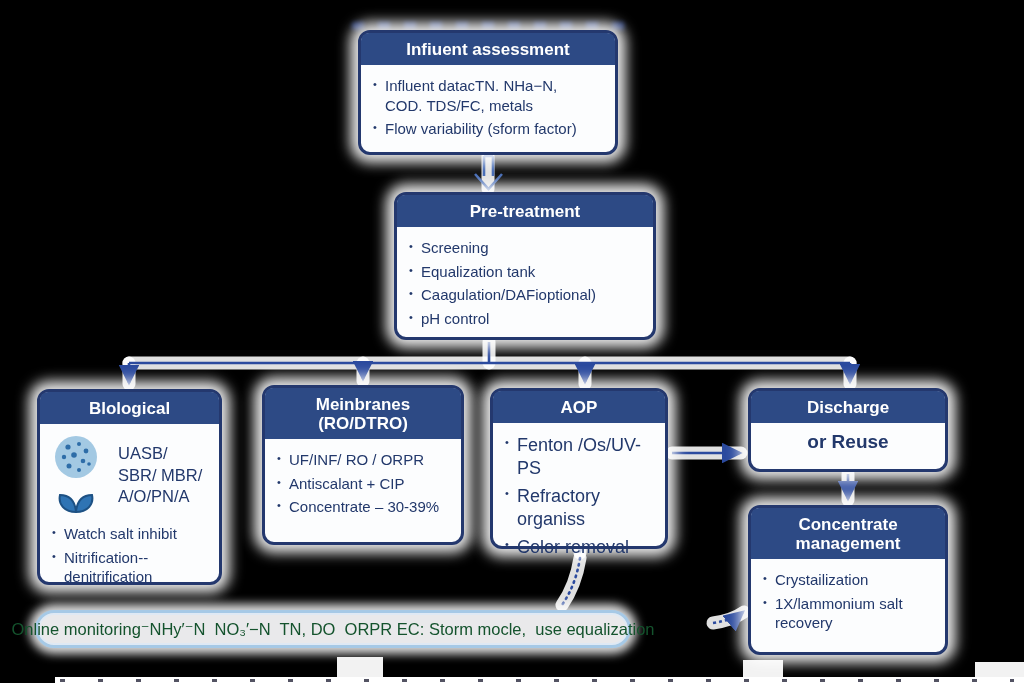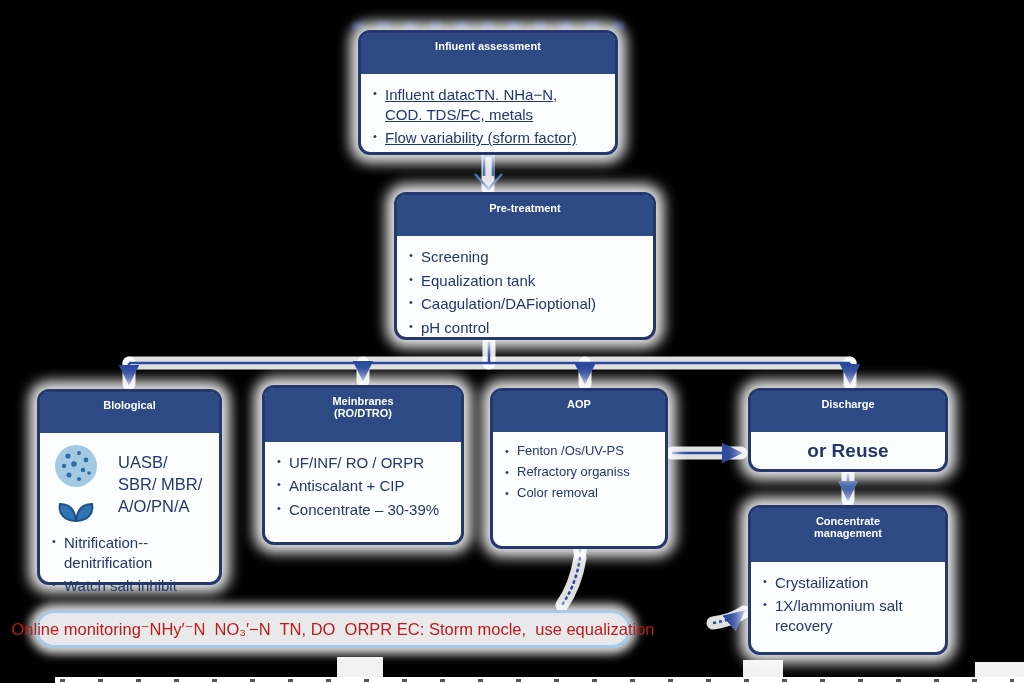--- a/index.html
+++ b/index.html
@@ -13,50 +13,50 @@
   .wire-dot{stroke:#2b4a9e;stroke-width:2.6;fill:none;stroke-dasharray:1.5 4.5;stroke-linecap:round;}
   .wire-dash{stroke:#2b4a9e;stroke-width:2.6;fill:none;stroke-dasharray:3 3;}
   .bigarrow{stroke:#3a62b0;stroke-width:2.6;fill:none;}
 
   .node{
     position:absolute;box-sizing:border-box;background:#fcfdfe;
     border:3px solid #24386e;border-radius:12px;color:#22386b;
     box-shadow:0 0 13px 8px rgba(255,255,255,.9);
   }
   .node-head{
-    background:#2d4a85;color:#ffffff;font-weight:bold;font-size:11px;
-    text-align:center;padding:7px 4px 22px;border-radius:8px 8px 0 0;line-height:1.12;
+    background:#2d4a85;color:#ffffff;font-weight:bold;font-size:17px;
+    text-align:center;padding:7px 4px 6px;border-radius:8px 8px 0 0;line-height:1.12;
   }
   .head-line{display:block;}
   .node-body{padding:7px 10px 6px;font-size:15px;line-height:1.3;}
   ul.bullets{list-style:none;margin:0;padding:0;}
   ul.bullets li{position:relative;padding-left:14px;margin:4px 0;}
   ul.bullets li::before{content:"•";position:absolute;left:2px;top:1px;font-size:11px;color:#22386b;}
 
   .influent{left:358px;top:30px;width:260px;height:125px;}
-  .influent li span{display:inline-block;max-width:198px;text-decoration:underline;}
+  .influent li span{display:inline-block;max-width:198px;}
   .pretreatment{left:358px;top:192px;width:262px;height:148px;margin-left:36px;}
   .biological{left:37px;top:389px;width:185px;height:196px;}
   .membranes{left:262px;top:385px;width:202px;height:160px;}
   .aop{left:490px;top:388px;width:178px;height:161px;}
-  .aop .node-body{font-size:13px;}
+  .aop .node-body{font-size:18px;}
   .discharge{left:748px;top:388px;width:200px;height:84px;}
   .discharge .node-body{display:flex;align-items:center;justify-content:center;height:39px;
     font-size:19px;font-weight:700;padding:0;}
   .concentrate{left:748px;top:505px;width:200px;height:150px;}
 
   .bio-top{display:flex;gap:16px;align-items:center;margin:2px 0 6px;}
   .bio-icons{display:flex;flex-direction:column;align-items:center;gap:2px;width:52px;}
   .bio-lines{font-size:16.5px;line-height:1.32;}
 
   .bar{
     position:absolute;box-sizing:border-box;left:35px;top:610px;width:596px;height:38px;
     background:#e9e9eb;border:3px solid #a6c9e6;border-radius:19px;
     display:flex;align-items:center;justify-content:center;
-    color:#b91c1c;font-size:16.5px;
+    color:#14532d;font-size:16.5px;
     box-shadow:0 0 10px 6px rgba(255,255,255,.85), inset 0 0 0 2px #dfe9f4;
   }
   .bar span{white-space:pre;}
 
   
   .ghost-top{
     position:absolute;left:352px;top:22px;width:276px;height:8px;
     background:repeating-linear-gradient(90deg, rgba(40,70,160,.65) 0 12px, rgba(10,10,20,.2) 12px 26px);
     filter:blur(2px);border-radius:3px;
   }
@@ -161,22 +161,22 @@
             </svg>
           </span>
         </div>
         <div class="bio-lines">
           <div>UASB/</div>
           <div>SBR/ MBR/</div>
           <div>A/O/PN/A</div>
         </div>
       </div>
       <ul class="bullets">
+        <li><span>Watch salt inhibit</span></li>
         <li><span>Nitrification--denitrification</span></li>
-        <li><span>Watch salt inhibit</span></li>
       </ul>
     </div>
   </div>
 
   <div class="node membranes">
     <div class="node-head">
       <span class="head-line">Meinbranes</span>
       <span class="head-line">(RO/DTRO)</span>
     </div>
     <div class="node-body">

